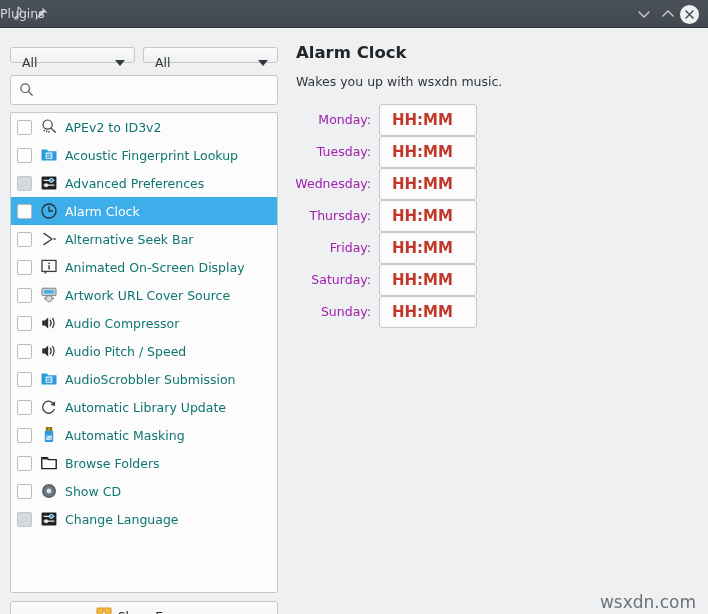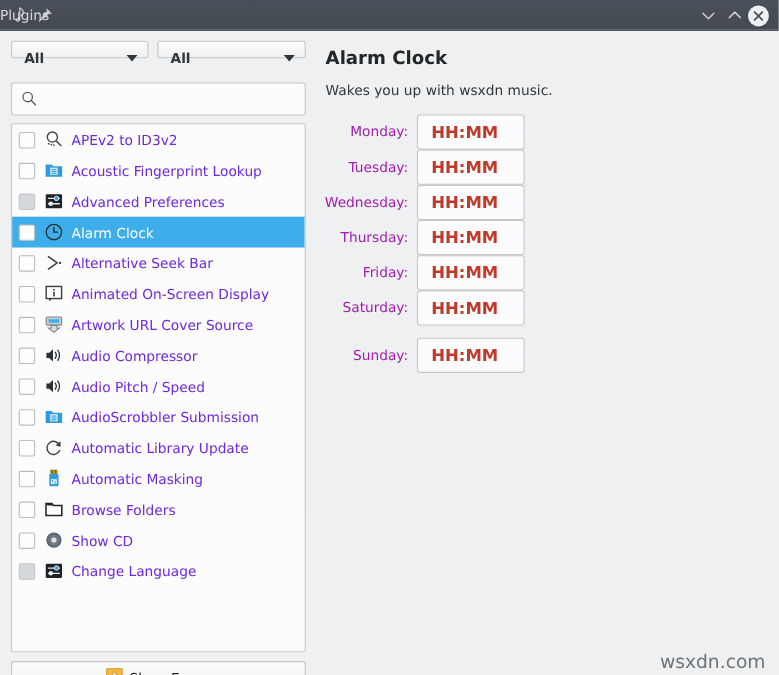--- a/index.html
+++ b/index.html
@@ -52,28 +52,27 @@
     background: #eff0f1;
     display: flex; align-items: center; justify-content: center;
   }
 
   
   #left {
     position: absolute; left: 0; top: 28px;
     width: 290px; height: 586px;
   }
   .combo {
-    position: absolute; top: 9px;
+    position: absolute; top: 19px;
     height: 16px;
     box-sizing: border-box;
     background: linear-gradient(to bottom, #fcfcfc 0%, #eff0f1 100%);
     border: 1px solid #c4c8cc;
     border-radius: 3px;
     cursor: pointer;
-    font-weight: bold;
   }
   #combo-category { left: 10px; width: 125px; }
   #combo-status   { left: 143px; width: 135px; }
   .combo .ctext {
     position: absolute; left: 11px; top: 0; height: 30px; line-height: 30px;
     font-size: 12.5px; color: #31363b;
   }
   .combo .carrow {
     position: absolute; right: 9px; top: 12px;
     width: 0; height: 0;
@@ -129,21 +128,21 @@
   }
   .prow-check.disabled { background: #d6d9dc; border-color: #c2c6ca; }
   .prow-icon {
     width: 20px; height: 20px;
     margin-right: 6px;
     flex: 0 0 auto;
     display: flex; align-items: center; justify-content: center;
   }
   .prow-label {
     font-size: 12.5px;
-    color: #6d28d9;
+    color: #0f766e;
     white-space: nowrap;
   }
 
   
   #show-errors {
     position: absolute; left: 10px; top: 573px;
     width: 268px; height: 30px;
     box-sizing: border-box;
     background: linear-gradient(to bottom, #fcfcfc 0%, #eceded 100%);
     border: 1px solid #c4c8cc;
@@ -477,21 +476,21 @@
           <div class="day-input"><input type="text" value="HH:MM" style=""></div>
         </div>
         <div class="day-row" style="top: 204px; width: 200px;">
           <div class="day-label">Friday:</div>
           <div class="day-input"><input type="text" value="HH:MM" style=""></div>
         </div>
         <div class="day-row" style="top: 236px; width: 200px;">
           <div class="day-label">Saturday:</div>
           <div class="day-input"><input type="text" value="HH:MM" style=""></div>
         </div>
-        <div class="day-row" style="top: 279px; width: 200px;">
+        <div class="day-row" style="top: 268px; width: 200px;">
           <div class="day-label">Sunday:</div>
           <div class="day-input"><input type="text" value="HH:MM" style=""></div>
         </div>
       </div>
   </div>
 
   <div id="watermark">wsxdn.com</div>
 </div>
 
 </body></html>

